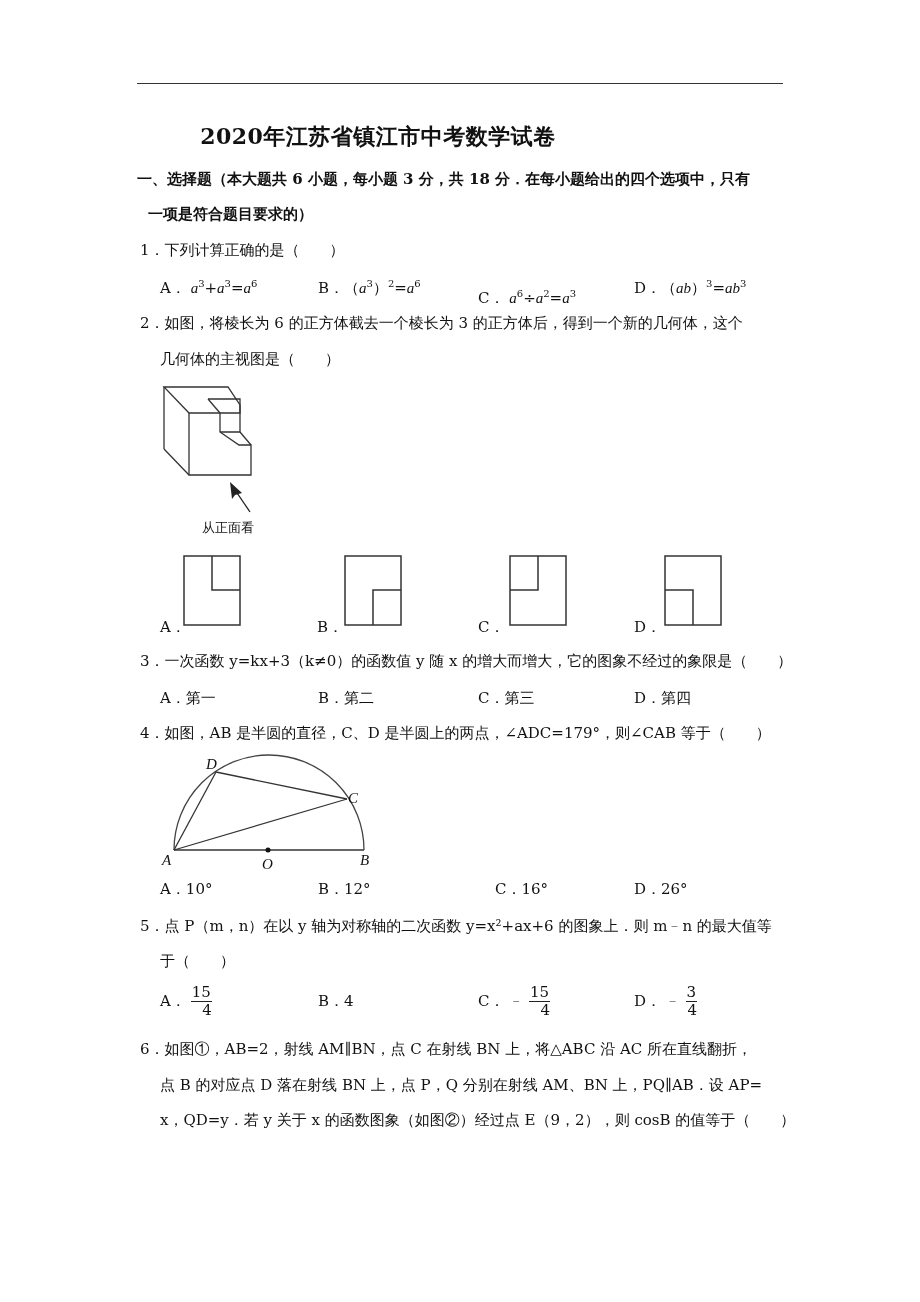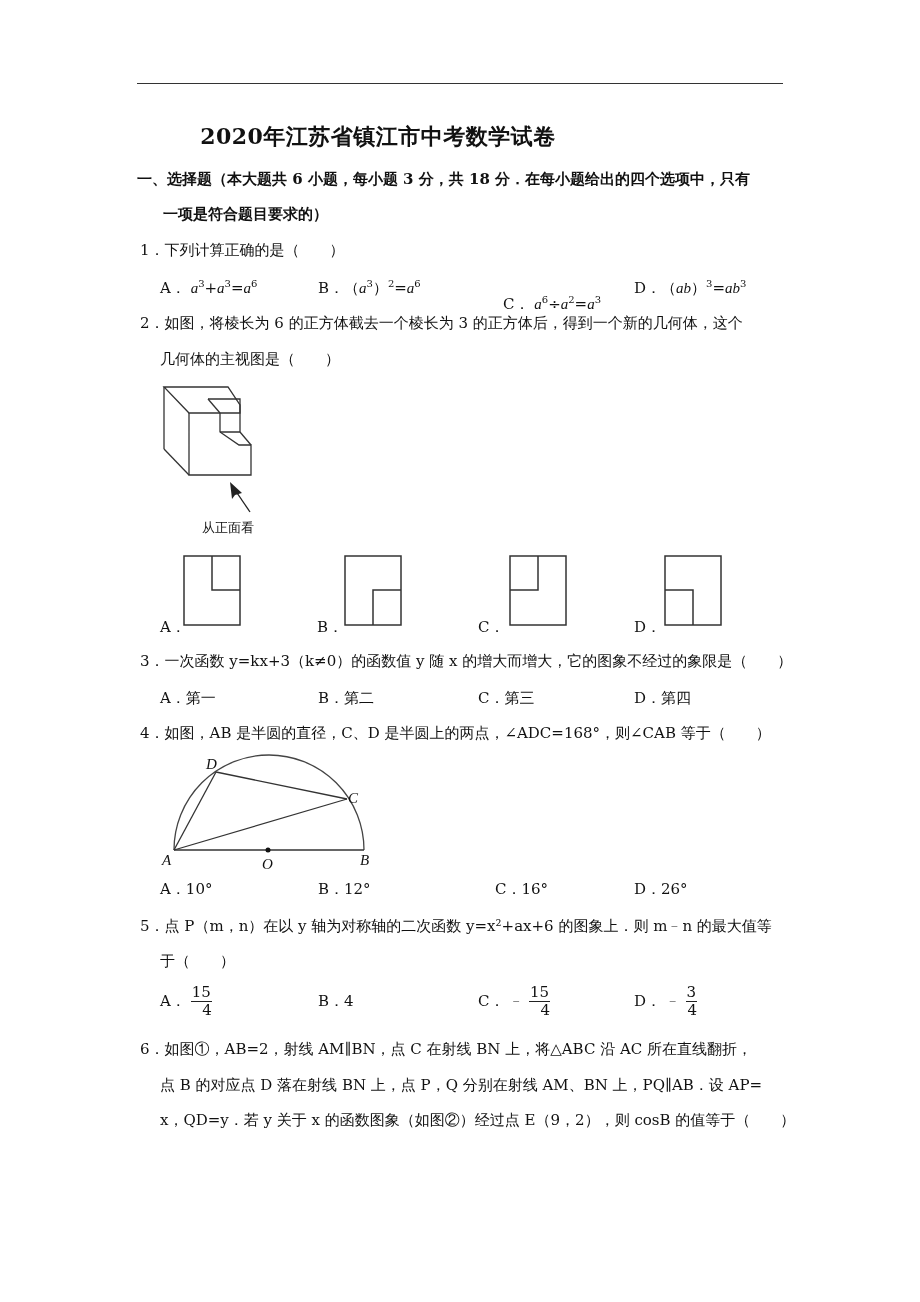--- a/index.html
+++ b/index.html
@@ -19,28 +19,28 @@
   svg { position:absolute; }
 </style>
 </head>
 <body>
 
 <div class="rule"></div>
 
 <div class="title">2020年江苏省镇江市中考数学试卷</div>
 
 <div class="line bold" style="left:137px;top:170px;">一、选择题（本大题共 6 小题，每小题 3 分，共 18 分．在每小题给出的四个选项中，只有</div>
-<div class="line bold" style="left:163px;top:205px;">一项是符合题目要求的）</div>
+<div class="line bold" style="left:148px;top:205px;">一项是符合题目要求的）</div>
 
 <div class="line" style="left:140px;top:241px;">
   <span>1．</span><span>下列计算正确的是（　　）</span>
 </div>
 <div class="opt" style="left:160px;top:278px;"><span>A．</span> <i>a</i><sup>3</sup>+<i>a</i><sup>3</sup>=<i>a</i><sup>6</sup></div>
 <div class="opt" style="left:318px;top:278px;"><span>B．</span>（<i>a</i><sup>3</sup>）<sup>2</sup>=<i>a</i><sup>6</sup></div>
-<div class="opt" style="left:478px;top:294px;margin-left:25px;"><span>C．</span> <i>a</i><sup>6</sup>÷<i>a</i><sup>2</sup>=<i>a</i><sup>3</sup></div>
+<div class="opt" style="left:478px;top:288px;"><span>C．</span> <i>a</i><sup>6</sup>÷<i>a</i><sup>2</sup>=<i>a</i><sup>3</sup></div>
 <div class="opt" style="left:634px;top:278px;"><span>D．</span>（<i>ab</i>）<sup>3</sup>=<i>ab</i><sup>3</sup></div>
 
 <div class="line" style="left:140px;top:314px;">
   <span>2．</span><span>如图，将棱长为 6 的正方体截去一个棱长为 3 的正方体后，得到一个新的几何体，这个</span>
 </div>
 <div class="line" style="left:160px;top:350px;">几何体的主视图是（　　）</div>
 
 <svg style="left:150px;top:375px;" width="130" height="170">
   <g fill="none" stroke="#333" stroke-width="1.3">
     <polygon points="14,12 78,12 90,30 90,38 39,38 14,12"></polygon>
@@ -79,21 +79,21 @@
 
 <div class="line" style="left:140px;top:652px;">
   <span>3．</span><span>一次函数 y=kx+3（k≠0）的函数值 y 随 x 的增大而增大，它的图象不经过的象限是（　　）</span>
 </div>
 <div class="opt" style="left:160px;top:689px;"><span>A．</span><span>第一</span></div>
 <div class="opt" style="left:318px;top:689px;"><span>B．</span><span>第二</span></div>
 <div class="opt" style="left:478px;top:689px;"><span>C．</span><span>第三</span></div>
 <div class="opt" style="left:634px;top:689px;"><span>D．</span><span>第四</span></div>
 
 <div class="line" style="left:140px;top:724px;">
-  <span>4．</span><span>如图，AB 是半圆的直径，C、D 是半圆上的两点，∠ADC=168°，则∠CAB 等于（　　）</span>
+  <span>4．</span><span>如图，AB 是半圆的直径，C、D 是半圆上的两点，∠ADC=179°，则∠CAB 等于（　　）</span>
 </div>
 
 <svg style="left:150px;top:745px;" width="240" height="130">
   <path d="M24,105 A95,95 0 0 1 214,105" fill="none" stroke="#444" stroke-width="1.3"></path>
   <line x1="24" y1="105" x2="214" y2="105" stroke="#333" stroke-width="1.3"></line>
   <line x1="24" y1="105" x2="66" y2="27" stroke="#333" stroke-width="1.3"></line>
   <line x1="66" y1="27" x2="197" y2="54" stroke="#333" stroke-width="1.3"></line>
   <line x1="24" y1="105" x2="197" y2="54" stroke="#333" stroke-width="1.3"></line>
   <circle cx="118" cy="105" r="2.5" fill="#111"></circle>
   <g font-family="Liberation Serif, serif" font-style="italic" font-size="15" fill="#111">

